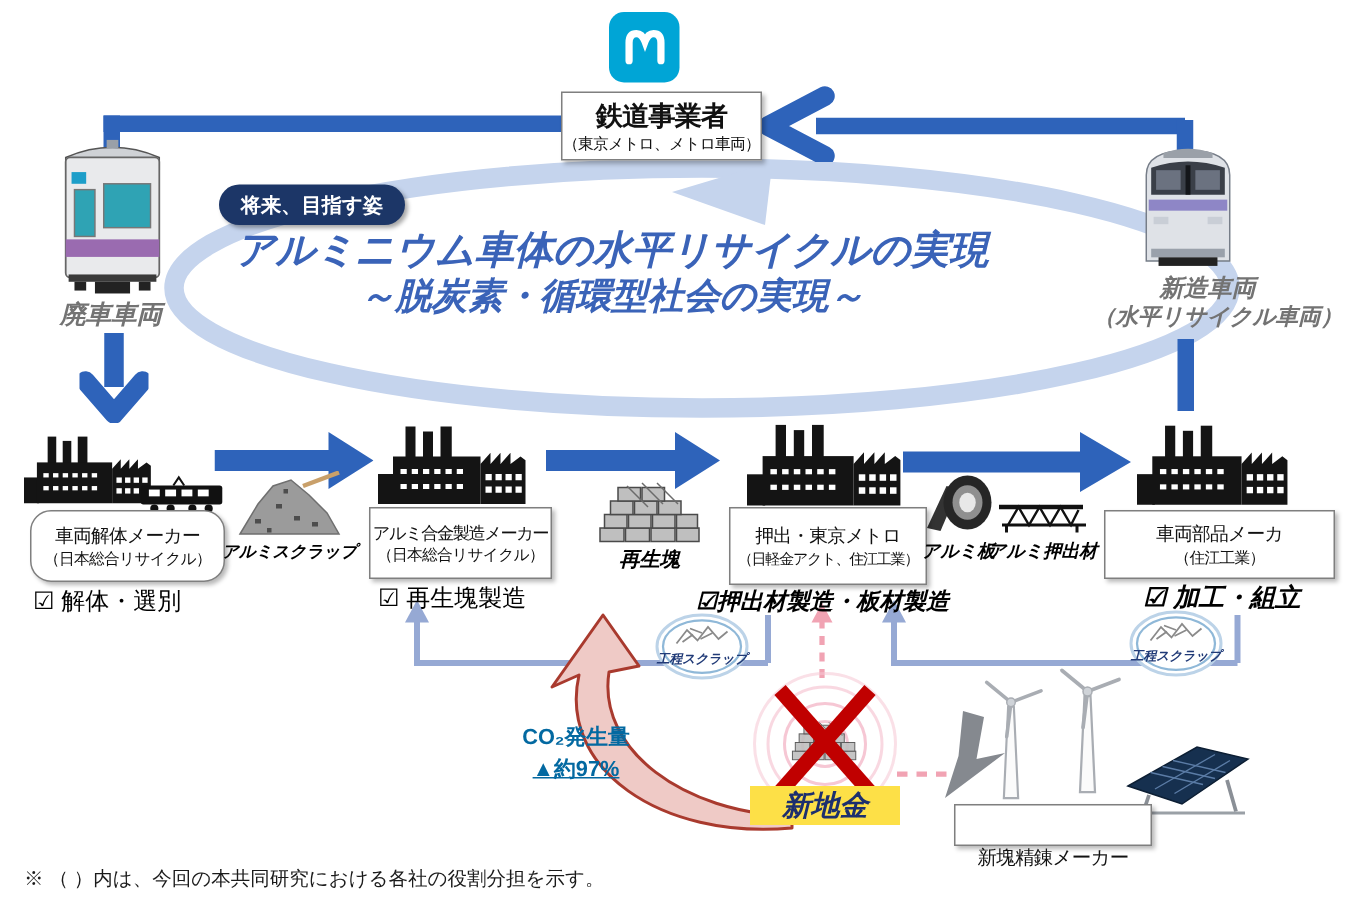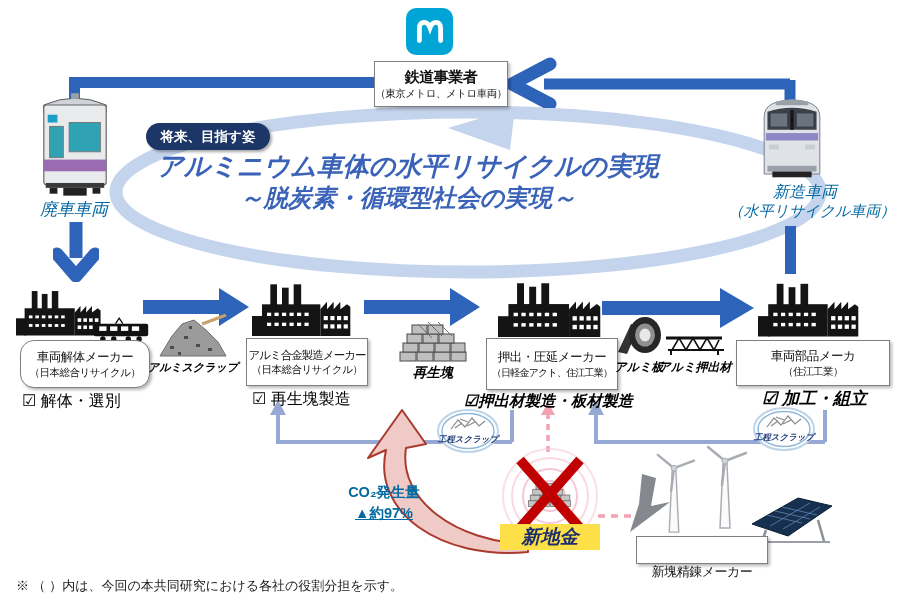--- a/index.html
+++ b/index.html
@@ -14,21 +14,21 @@
           text-align:center; z-index:4; }
   .bname { font-size:12.5px; color:#111; white-space:nowrap; letter-spacing:-0.5px; }
   .bsub  { font-size:10.5px; color:#111; white-space:nowrap; letter-spacing:-0.5px; }
 
   .role { position:absolute; font-size:16px; color:#000; white-space:nowrap; z-index:4; }
   .role.it { font-style:italic; font-weight:700; }
 
   .mat { position:absolute; font-style:italic; font-weight:700; color:#000;
          text-align:center; white-space:nowrap; z-index:4; }
 
-  .train-label { position:absolute; font-weight:400; font-style:italic; color:#0369a1;
+  .train-label { position:absolute; font-weight:700; font-style:italic; color:#737373;
                  text-align:center; z-index:4; white-space:nowrap; }
 
   .badge { position:absolute; left:146px; top:123px; width:124px; height:27px;
            background:#1c3667; border-radius:14px; color:#fff; font-size:13.5px;
            font-weight:700; display:flex; align-items:center; justify-content:center;
            box-shadow:2px 2px 3px rgba(0,0,0,.35); z-index:5; white-space:nowrap; }
 
   .title { position:absolute; left:118px; top:150px; width:580px; text-align:center;
            color:#3a63b8; font-weight:700; font-style:italic; z-index:3; }
   .title .t1 { font-size:26px; line-height:1.25; white-space:nowrap; }
@@ -154,21 +154,21 @@
     <polygon points="348,24 415,4 410,46" fill="#c5d4ed"></polygon>
   </svg>
 
   <div class="metro">
     <svg width="34" height="34" viewBox="0 0 24 24">
       <path d="M4.5 18 L4.5 9.5 Q4.5 5.2 8 5.2 Q10.6 5.2 12 9 Q13.4 5.2 16 5.2 Q19.5 5.2 19.5 9.5 L19.5 18" fill="none" stroke="#ffffff" stroke-width="3.4" stroke-linecap="round"></path>
     </svg>
   </div>
 
   <div class="wbox" style="left:374px; top:61px; width:132px; height:44px;">
-    <div class="bname" style="font-size:15px; font-weight:700;">鉄道事業者</div>
+    <div class="bname" style="font-size:18px; font-weight:700;">鉄道事業者</div>
     <div class="bsub">（東京メトロ、メトロ車両）</div>
   </div>
 
   <div class="blue-h" style="left:69px; top:77px; width:306px; height:11px;"></div>
   <div class="blue-h" style="left:69px; top:77px; width:11px; height:55px;"></div>
   <svg class="abs" style="left:498px; top:56px; z-index:2;" width="310" height="52">
     <g stroke="#2e63ba" fill="none">
       <line x1="46" y1="28" x2="292" y2="28" stroke-width="11"></line>
       <line x1="292" y1="24" x2="292" y2="52" stroke-width="11"></line>
       <polyline points="52,8 14,28 52,48" stroke-width="13" stroke-linecap="round" stroke-linejoin="round"></polyline>
@@ -251,21 +251,21 @@
   </div>
   <div class="role" style="left:22px; top:391px;">☑ 解体・選別</div>
 
   <div class="wbox" style="left:246px; top:338px; width:120px; height:46px;">
     <div class="bname" style="font-size:11.5px; letter-spacing:-1px;">アルミ合金製造メーカー</div>
     <div class="bsub">（日本総合リサイクル）</div>
   </div>
   <div class="role" style="left:252px; top:389px;">☑ 再生塊製造</div>
 
   <div class="wbox" style="left:486px; top:338px; width:130px; height:50px;">
-    <div class="bname">押出・圧延メーカー</div>
+    <div class="bname">押出・東京メトロ</div>
     <div class="bsub" style="font-size:10px; letter-spacing:-0.8px;">（日軽金アクト、住江工業）</div>
   </div>
   <div class="role it" style="left:464px; top:391px; font-size:15.5px;">☑押出材製造・板材製造</div>
 
   <div class="wbox" style="left:736px; top:340px; width:152px; height:44px;">
     <div class="bname">車両部品メーカ</div>
     <div class="bsub">（住江工業）</div>
   </div>
   <div class="role it" style="left:762px; top:387px; font-size:17px;">☑ 加工・組立</div>
 

